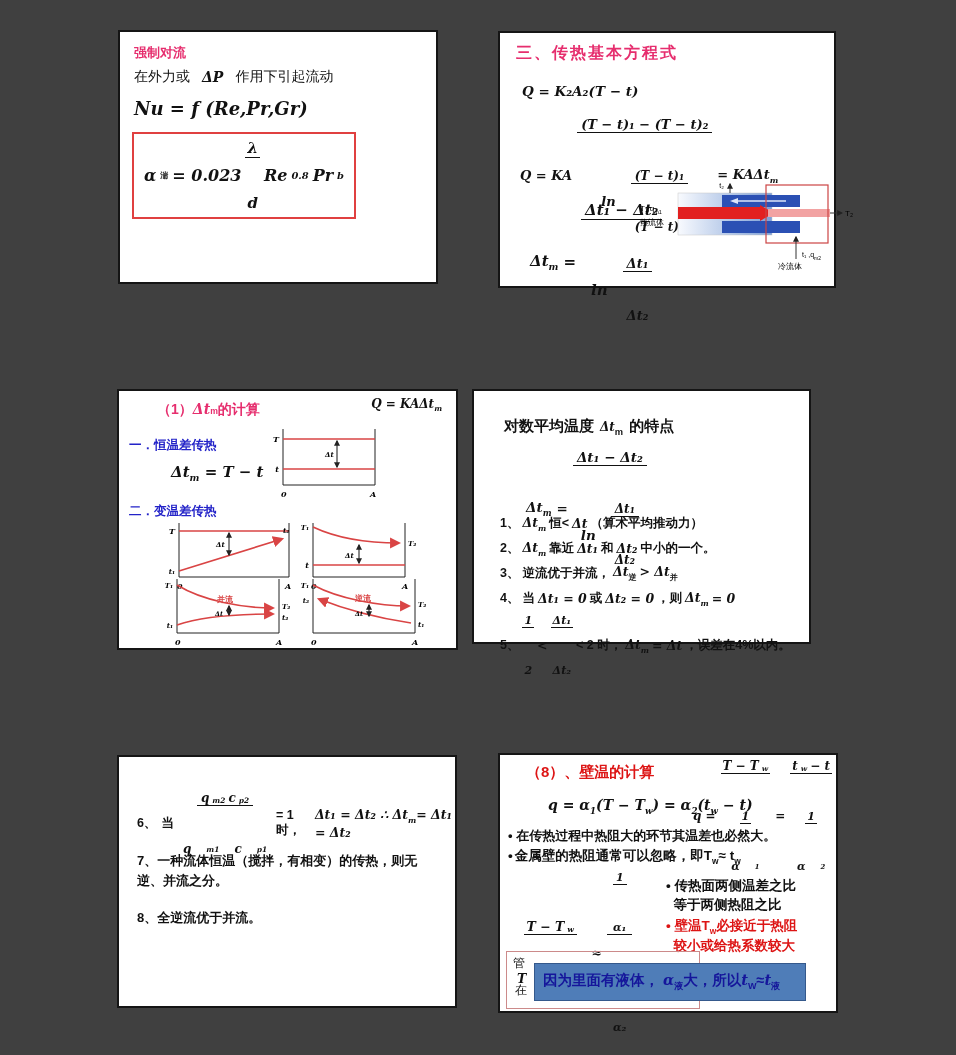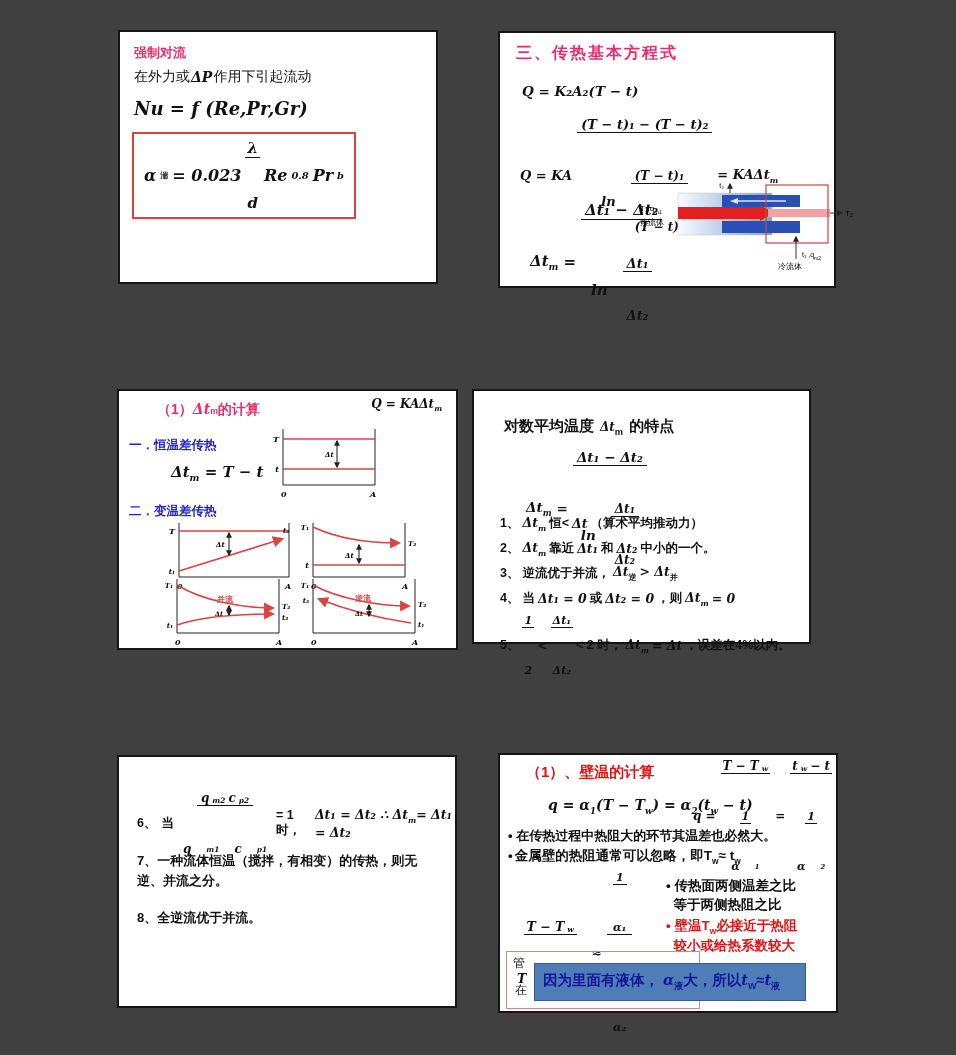--- a/index.html
+++ b/index.html
@@ -21,21 +21,21 @@
   .fx{display:flex;align-items:center;gap:5px;}
   
   #slide1{left:118px;top:30px;width:320px;height:254px;}
   #slide2{left:498px;top:31px;width:338px;height:257px;}
   #slide3{left:117px;top:389px;width:341px;height:261px;}
   #slide4{left:472px;top:389px;width:339px;height:255px;}
   #slide5{left:117px;top:755px;width:340px;height:253px;}
   #slide6{left:498px;top:753px;width:340px;height:260px;}
   
   .s1-title{left:14px;top:12px;font-size:13px;}
-  .s1-line{left:14px;top:36px;font-size:14px;display:flex;align-items:center;gap:1px;}
+  .s1-line{left:14px;top:36px;font-size:14px;display:flex;align-items:center;gap:12px;}
   .s1-nu{left:14px;top:66px;font-size:18px;}
   .s1-box{left:12px;top:100px;border:2px solid #e04040;padding:5px 10px;font-size:16px;display:inline-flex;align-items:center;gap:4px;}
   .s1-box .fn,.s1-box .fd{padding:0 2px;font-size:15px;}
   
   .s2-title{left:16px;top:10px;font-size:16px;letter-spacing:2px;}
   .s2-f1{left:22px;top:50px;font-size:13.5px;}
   .s2-f2{left:20px;top:84px;font-size:13px;}
   .s2-f2 .fd .fn,.s2-f2 .fd .fd{font-size:12px;border-bottom-width:1px;}
   .s2-f3{left:30px;top:168px;font-size:15px;}
   .s2-f3 .fd .fn,.s2-f3 .fd .fd{font-size:13px;}
@@ -365,21 +365,21 @@
     </div>
     <div class="abs s5-i7">
       <span class="bn">7、</span><span class="bn">一种流体恒温（搅拌，有相变）的传热，则无逆、并流之分。</span>
     </div>
     <div class="abs s5-i8">
       <span class="bn">8、</span><span class="bn">全逆流优于并流。</span>
     </div>
   </div>
 
   <div class="slide" id="slide6">
-    <div class="abs s6-title t-red">（1）、壁温的计算</div>
+    <div class="abs s6-title t-red">（8）、壁温的计算</div>
     <div class="abs s6-f2 m fx">
       <span>q =</span>
       <span class="fr">
         <span class="fn">
             <span>T − T</span>
             <sub>w</sub>
           </span>
         <span class="fd">
           <span class="fr">
               <span class="fn">1</span>

